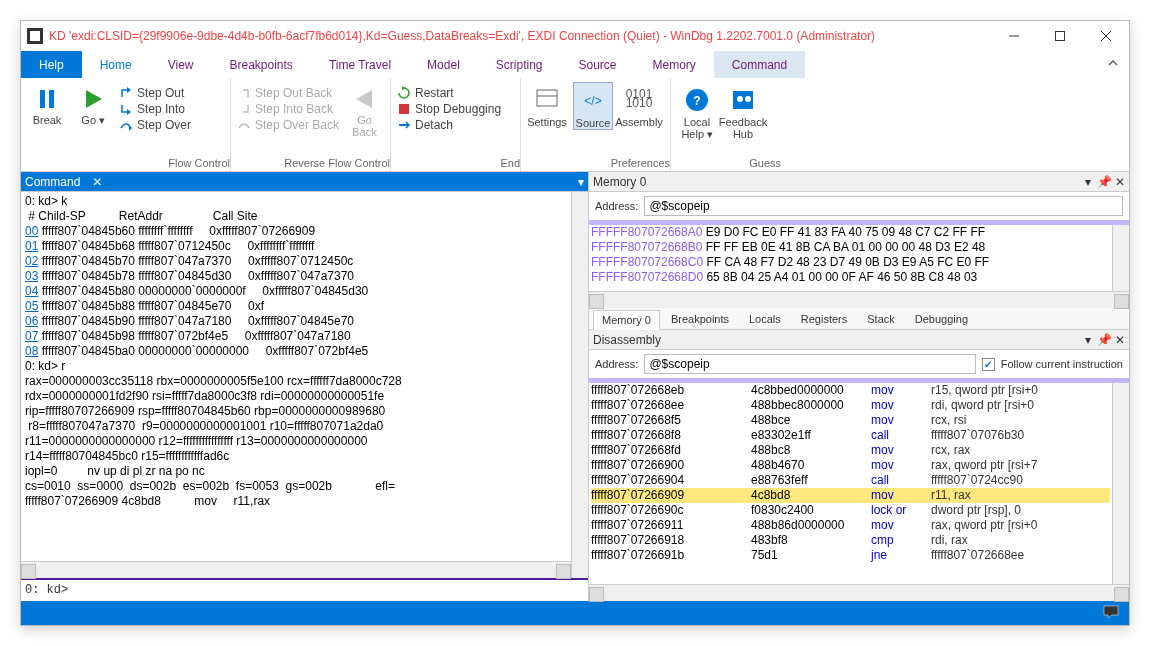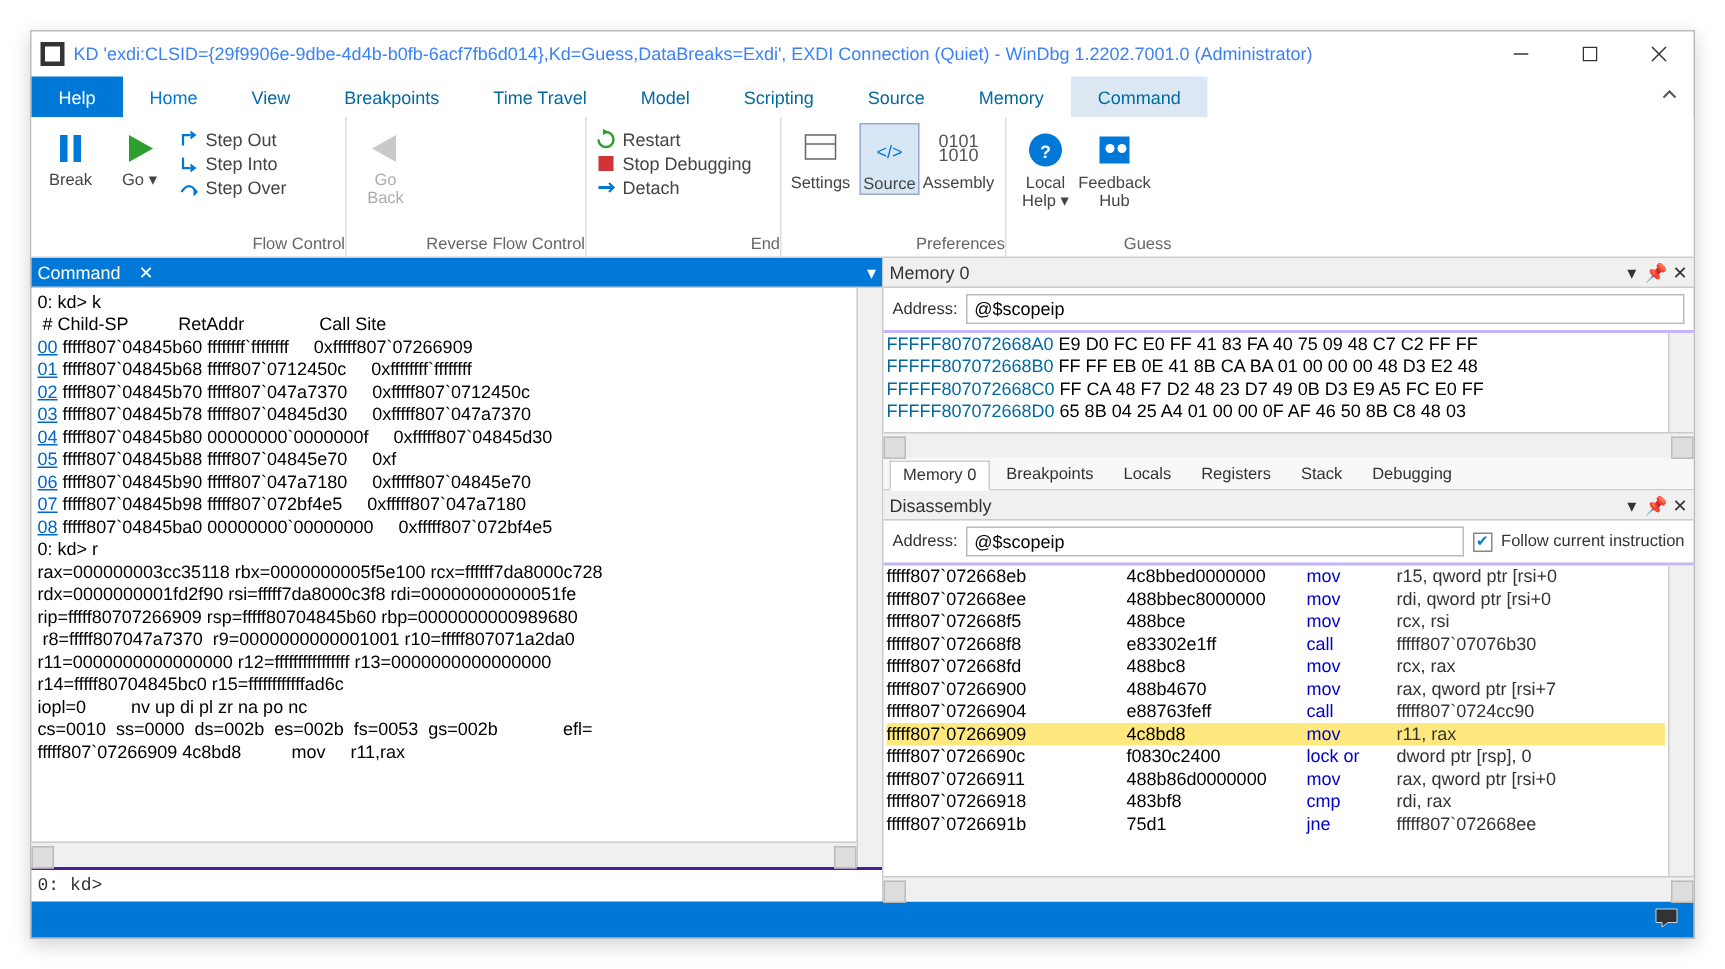--- a/index.html
+++ b/index.html
@@ -1,27 +1,27 @@
 <!DOCTYPE html>
 <html><head>
 <meta charset="utf-8">
 <style>
 *{box-sizing:border-box;margin:0;padding:0;font-family:"Segoe UI",Tahoma,sans-serif;font-size:12px}
 body{background:#fff}
 .window{width:1110px;height:606px;margin:20px;border:1px solid #bbb;box-shadow:0 4px 12px rgba(0,0,0,.18);display:flex;flex-direction:column;position:relative;background:#fff}
 .titlebar{height:30px;display:flex;align-items:center;padding:0 0 0 6px}
 .titlebar .icon{width:16px;height:16px;background:#333;margin-right:6px;position:relative}
 .titlebar .icon::after{content:"";position:absolute;inset:3px;background:#fff}
-.titlebar .title{flex:1;color:#3b82f6;white-space:nowrap;overflow:hidden;text-overflow:ellipsis}
+.titlebar .title{flex:1;color:#ef4444;white-space:nowrap;overflow:hidden;text-overflow:ellipsis}
 .winbtns{display:flex}
 .winbtn{width:46px;height:30px;display:flex;align-items:center;justify-content:center;color:#333}
 .winbtn svg{width:10px;height:10px}
 .menubar{height:27px;display:flex;align-items:stretch;position:relative}
 .menubar .file{background:#0078d7;color:#fff;padding:0 18px;display:flex;align-items:center}
-.menubar .tab{padding:0 18px;display:flex;align-items:center;color:#0369a1}
+.menubar .tab{padding:0 18px;display:flex;align-items:center;color:#701a75}
 .menubar .tab.active{color:#0078d7}
 .menubar .tab.sel{background:#dbe8f4}
 .menubar .chev{position:absolute;right:10px;top:6px}
 .ribbon{height:94px;border-bottom:1px solid #ccc;display:flex;background:#fff}
 .group{border-right:1px solid #ddd;display:flex;flex-direction:column}
 .group .body{flex:1;display:flex;align-items:flex-start;padding:4px 6px;gap:6px}
 .group .lbl{text-align:right;font-size:11px;color:#666;padding-bottom:2px}
 .bigbtn{display:flex;flex-direction:column;align-items:center;justify-content:center;width:40px;padding-top:4px;gap:2px}
 .bigbtn .t{font-size:11px;color:#444;text-align:center;line-height:1.1}
 .smallcol{display:flex;flex-direction:column;gap:2px;padding-top:4px}
@@ -29,36 +29,36 @@
 .smallbtn.dis{color:#aaa}
 .smallbtn .sq{width:14px;height:14px;display:flex;align-items:center;justify-content:center}
 .content{flex:1;display:flex;min-height:0}
 .left{flex:1;display:flex;flex-direction:column;border-right:1px solid #ccc;min-width:0}
 .right{width:540px;display:flex;flex-direction:column;min-width:0}
 .panehdr{height:20px;background:#f0f0f0;border-bottom:1px solid #ccc;display:flex;align-items:center;padding:0 4px;font-size:11px;color:#333;gap:6px}
 .panehdr.active{background:#0078d7;color:#fff}
 .panehdr .x{margin-left:6px}
 .panehdr .sp{flex:1}
 .panehdr .pin{width:12px;text-align:center}
-.addrrow{display:flex;align-items:center;gap:6px;padding:4px 6px;border-bottom:2px solid #c4b5fd}
+.addrrow{display:flex;align-items:center;gap:6px;padding:4px 6px;border-bottom:5px solid #c4b5fd}
 .addrrow input{flex:1;height:20px;border:1px solid #bbb;padding:0 4px;font-family:inherit;font-size:12px}
 .addrrow label{font-size:11px;color:#333}
 .mono{font-family:Consolas,"Courier New",monospace;font-size:12px;line-height:15px;white-space:pre}
 .cmdout{flex:1;overflow:hidden;padding:2px 4px;position:relative}
 .cmdout .link{color:#0066cc;text-decoration:underline}
 .scrollx{height:17px;border-top:1px solid #ccc;background:#f0f0f0;position:relative}
 .scrollx::before,.scrollx::after{content:"";position:absolute;top:2px;width:13px;height:13px;background:#ddd;border:1px solid #bbb}
 .scrollx::before{left:0}
 .scrollx::after{right:0}
 .scrolly{width:17px;background:#f0f0f0;border-left:1px solid #ccc}
 .cmdin{display:flex;border-top:2px solid #4c1d95}
 .cmdin .prompt{padding:3px 4px;color:#333}
 .cmdin input{flex:1;border:none;outline:none;padding:3px;font-family:Consolas,monospace;font-size:12px}
 .memgrid{flex:1;overflow:hidden;padding:0 2px}
-.memgrid .addr{color:#0369a1}
+.memgrid .addr{color:#8b5cf6}
 .tabs2{height:22px;display:flex;align-items:center;border-bottom:1px solid #ccc;background:#f8f8f8;padding-left:4px;gap:2px}
 .tabs2 .t2{padding:3px 8px;font-size:11px;color:#333;border:1px solid transparent}
 .tabs2 .t2.active{background:#fff;border-color:#ccc;border-bottom-color:#fff;position:relative;top:1px}
 .disbody{flex:1;overflow:hidden;display:flex}
 .disbody .lines{flex:1;padding:0 2px}
 .disline{display:flex}
 .disline .a{width:160px}
 .disline .b{width:120px}
 .disline .m{width:60px;color:#0000cc}
 .disline .o{flex:1;color:#333}
@@ -156,20 +156,46 @@
                 </svg>
               </span>
               <span>Step Over</span>
             </div>
         </div>
       </div>
       <div class="lbl">Flow Control</div>
     </div>
     <div class="group" style="width:160px">
       <div class="body">
+        <div class="smallcol">
+          <div class="smallbtn dis">
+              <span class="sq">
+                <svg width="14" height="14">
+                  <path d="M11 11 L11 4 L6 4" fill="none" stroke="#bbb" stroke-width="1.5"></path>
+                </svg>
+              </span>
+              <span>Step Out Back</span>
+            </div>
+          <div class="smallbtn dis">
+              <span class="sq">
+                <svg width="14" height="14">
+                  <path d="M11 3 L11 10 L6 10" fill="none" stroke="#bbb" stroke-width="1.5"></path>
+                </svg>
+              </span>
+              <span>Step Into Back</span>
+            </div>
+          <div class="smallbtn dis">
+              <span class="sq">
+                <svg width="14" height="14">
+                  <path d="M12 10 Q7 2 2 10" fill="none" stroke="#bbb" stroke-width="1.5"></path>
+                </svg>
+              </span>
+              <span>Step Over Back</span>
+            </div>
+        </div>
         <div class="bigbtn" style="opacity:.45">
           <svg width="26" height="26">
               <path d="M20 4 L4 13 L20 22 Z" fill="#888"></path>
             </svg>
           <div class="t" style="white-space:pre">Go
 Back</div>
         </div>
       </div>
       <div class="lbl">Reverse Flow Control</div>
     </div>

